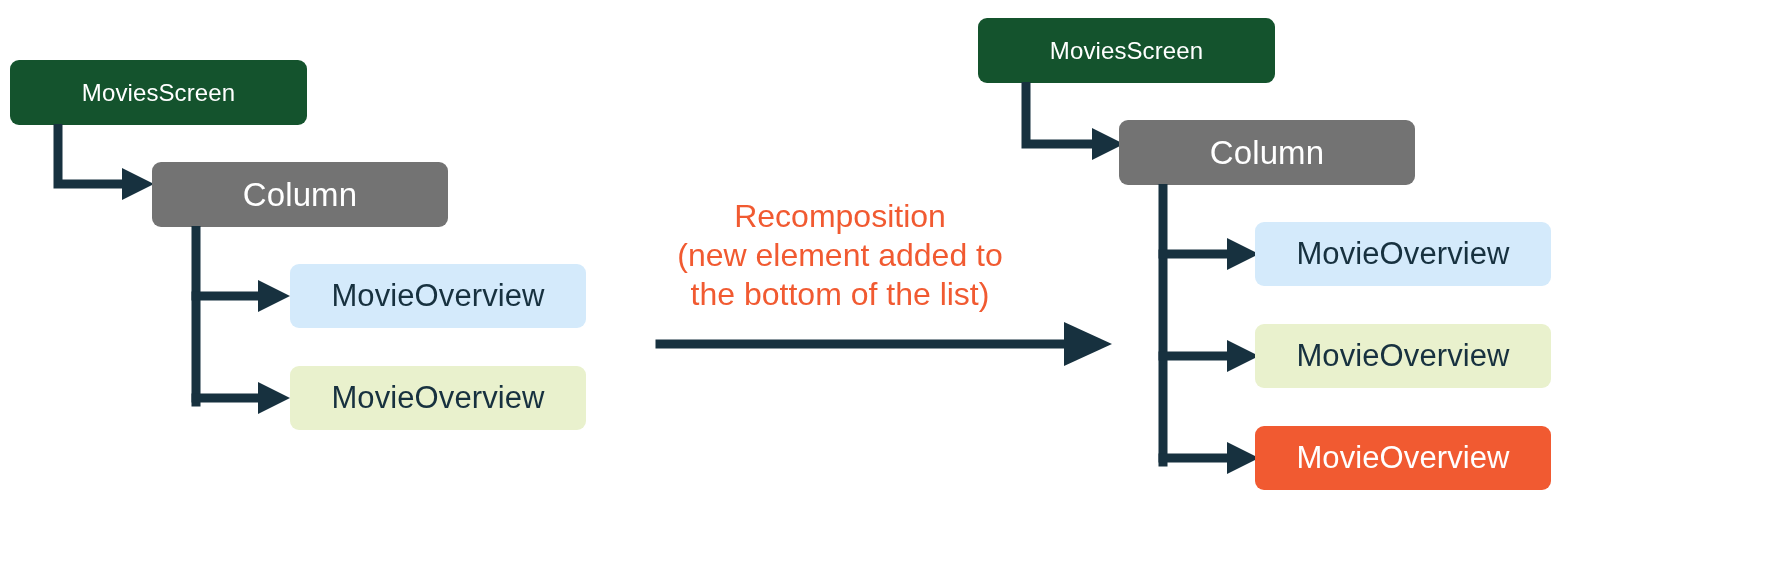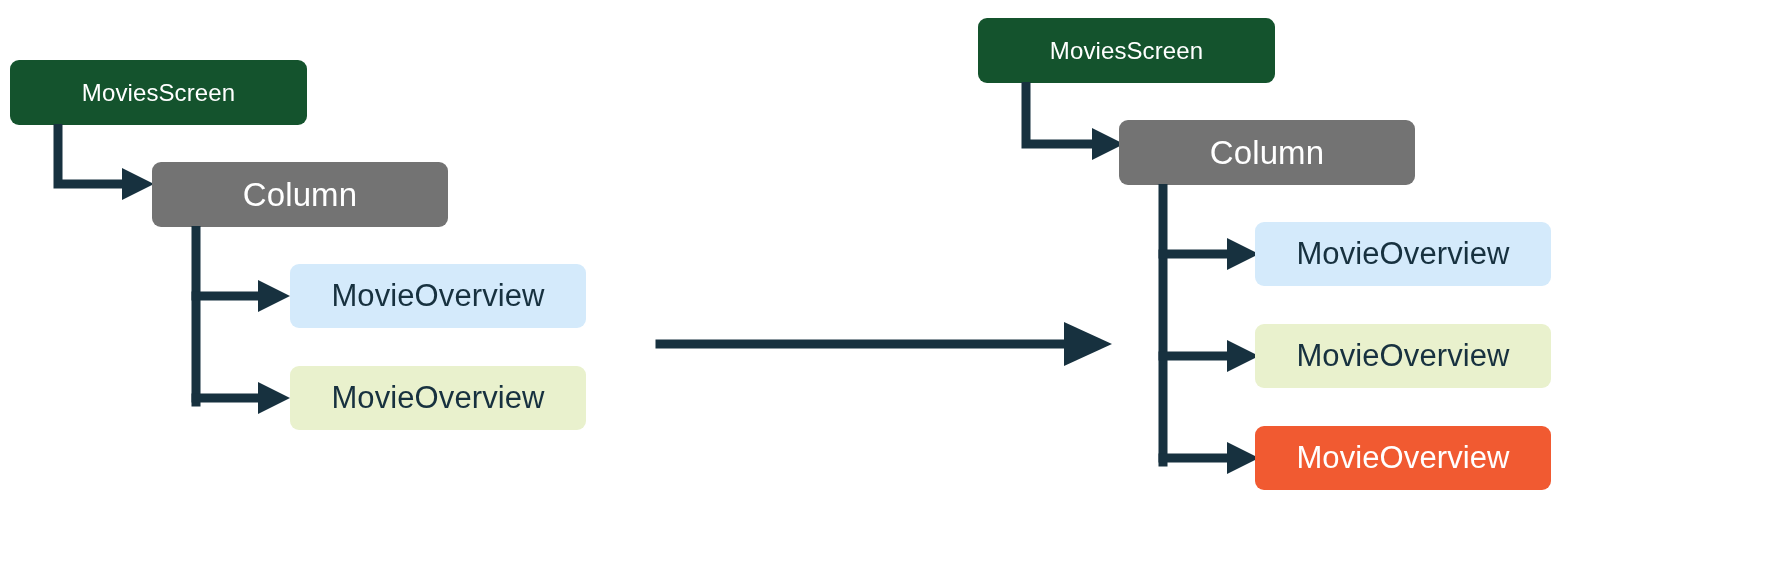--- a/index.html
+++ b/index.html
@@ -95,20 +95,23 @@
   </svg>
 
   <div class="node node-leaf-blue" style="left:290px; top:264px; width:296px; height:64px;">
     <span>MovieOverview</span>
   </div>
 
   <div class="node node-leaf-lime" style="left:290px; top:366px; width:296px; height:64px;">
     <span>MovieOverview</span>
   </div>
 
+  <div class="center-label" style="left:645px; top:197px; width:390px;">Recomposition
+(new element added to
+the bottom of the list)</div>
 
   <svg class="arrow-svg" style="left:650px; top:316px; width:470px; height:56px;" viewBox="0 0 470 56">
     <path d="M10 28 L424 28" stroke="#17313f" stroke-width="9" fill="none" stroke-linecap="square"></path>
     <polygon points="414,6 462,28 414,50" fill="#17313f"></polygon>
   </svg>
 
   <div class="node node-screen" style="left:978px; top:18px; width:297px; height:65px;">
     <span>MoviesScreen</span>
   </div>
 

